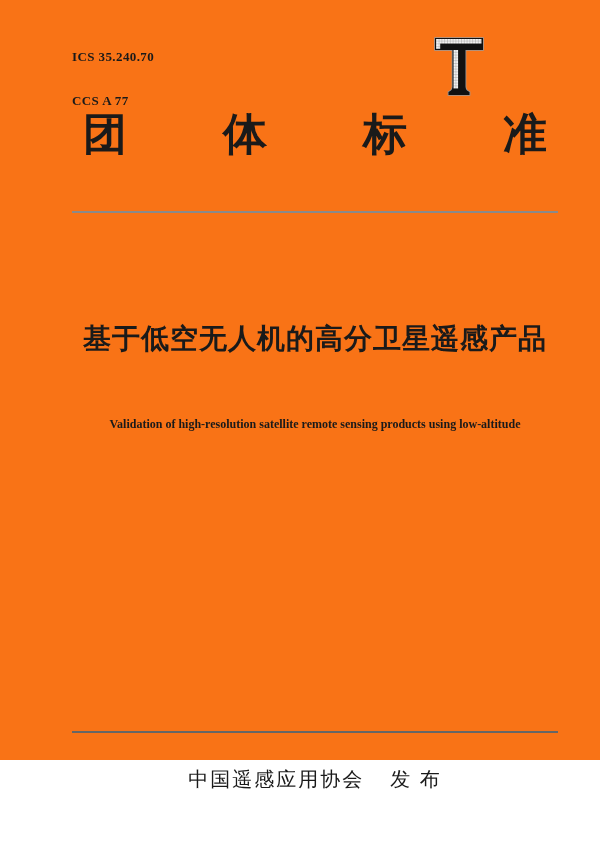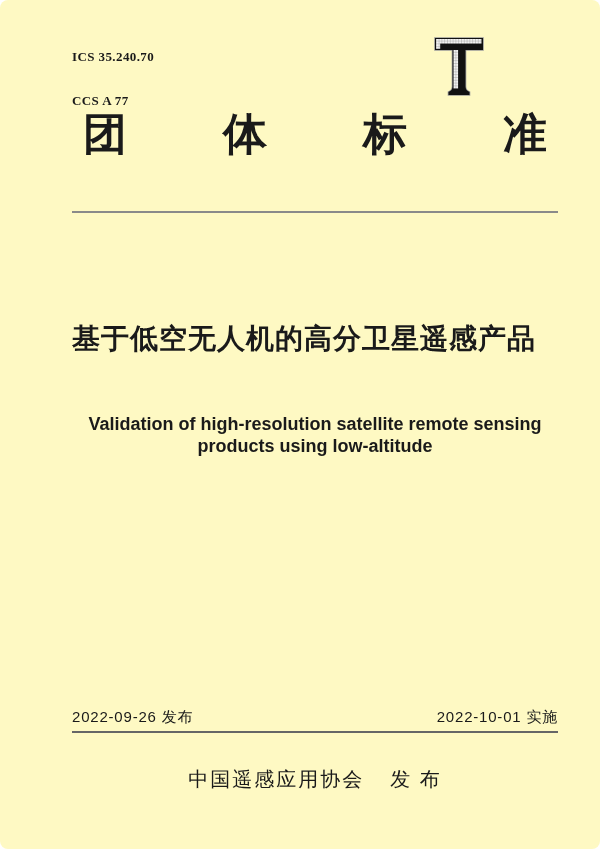--- a/index.html
+++ b/index.html
@@ -2,21 +2,21 @@
 <html><head>
 <meta charset="utf-8">
 <style>
   html, body { margin: 0; padding: 0; background: #fff; }
   body {
     width: 600px; height: 849px;
     font-family: "Liberation Sans", sans-serif;
     color: #1a1a1a;
     overflow: hidden;
   }
-  .page { position: relative; width: 600px; height: 849px; background: #fef9c3; border-radius: 8px; }
+  .page { position: relative; width: 600px; height: 760px; background: #f97316; }
 
   .ics-block {
     position: absolute; left: 72px; top: 21px;
     font-family: "Liberation Serif", serif;
     font-weight: bold; font-size: 13px; line-height: 14.5px;
     letter-spacing: 0.4px; white-space: pre;
   }
 
   .t-logo { position: absolute; left: 433px; top: 35px; width: 52px; height: 62px; }
 
@@ -31,28 +31,28 @@
     font-family: "Liberation Serif", serif;
     font-weight: bold; font-size: 15px; letter-spacing: 0.6px;
   }
 
   .rule { position: absolute; left: 72px; width: 486px; height: 2px; }
   .rule-top { top: 211px; }
   .rule-bottom { top: 731px; }
 
   .cn-title {
     position: absolute; left: 72px; top: 319px; width: 486px;
-    text-align: left; font-weight: bold;
+    text-align: center; font-weight: bold;
     font-size: 28px; line-height: 39px; letter-spacing: 1px;
   }
 
   .en-title {
     position: absolute; left: 72px; top: 413px; width: 486px;
-    text-align: center; font-family: Liberation Sans, sans-serif;
-    font-weight: bold; font-size: 18px; line-height: 22px;
+    text-align: center; font-family: Liberation Serif, serif;
+    font-weight: bold; font-size: 12px; line-height: 22px;
   }
 
   .dates {
     position: absolute; left: 72px; top: 708px; width: 486px;
     display: flex; justify-content: space-between;
     font-size: 15px; letter-spacing: 0.8px;
   }
 
   .publisher-row {
     position: absolute; left: 72px; top: 766px; width: 486px;
@@ -95,24 +95,20 @@
   <div class="rule rule-top" style="background: rgb(138, 138, 138);"></div>
 
   <div class="cn-title">
     <div>基于低空无人机的高分卫星遥感产品</div>
   </div>
 
   <div class="en-title">
     <div>Validation of high-resolution satellite remote sensing products using low-altitude</div>
   </div>
 
-  <div class="dates">
-    <span>2022-09-26 发布</span>
-    <span>2022-10-01 实施</span>
-  </div>
 
   <div class="rule rule-bottom" style="background: rgb(102, 102, 102);"></div>
 
   <div class="publisher-row">
     <span>中国遥感应用协会</span><span class="gap"></span><span>发 布</span>
   </div>
 
 </div>
 
 </body></html>

